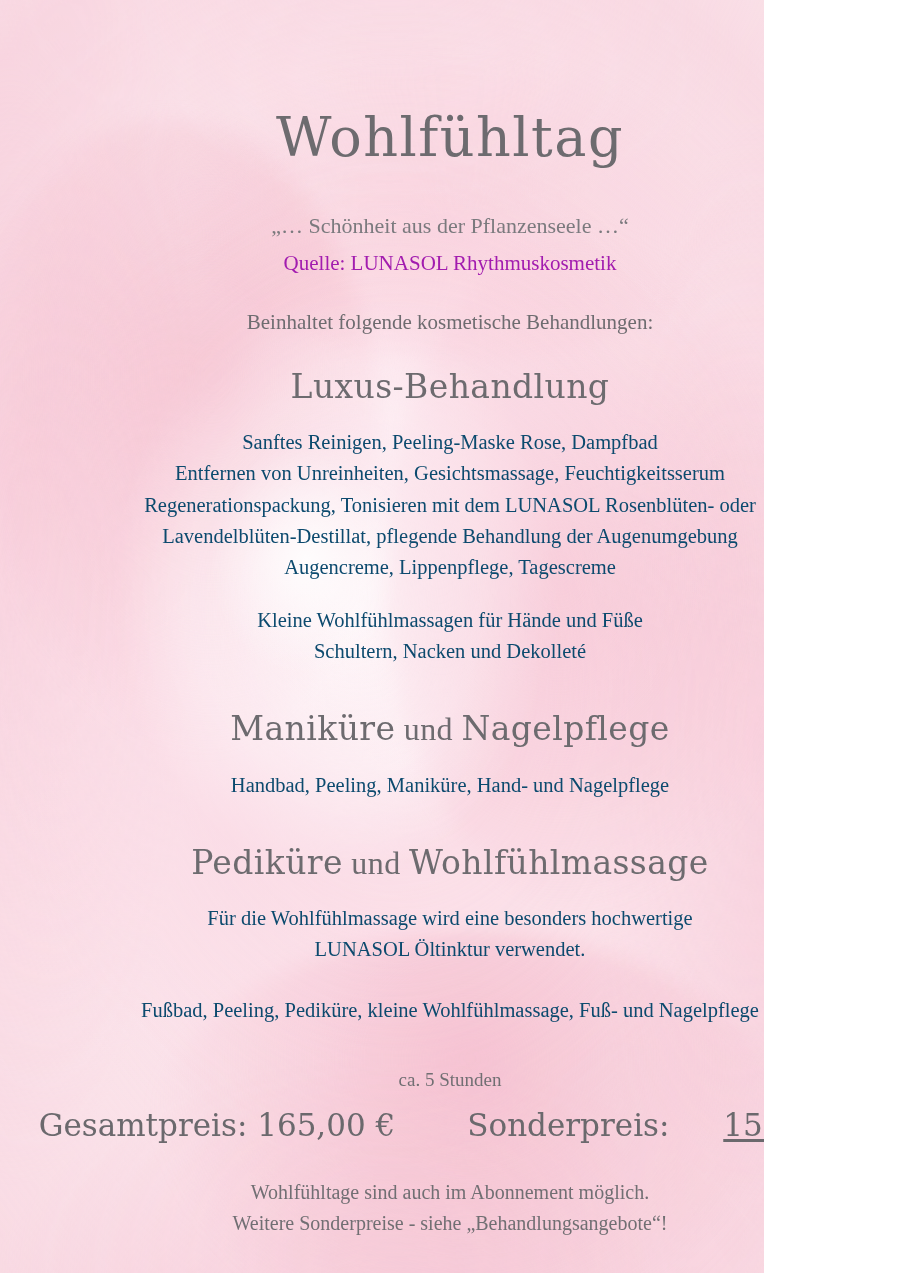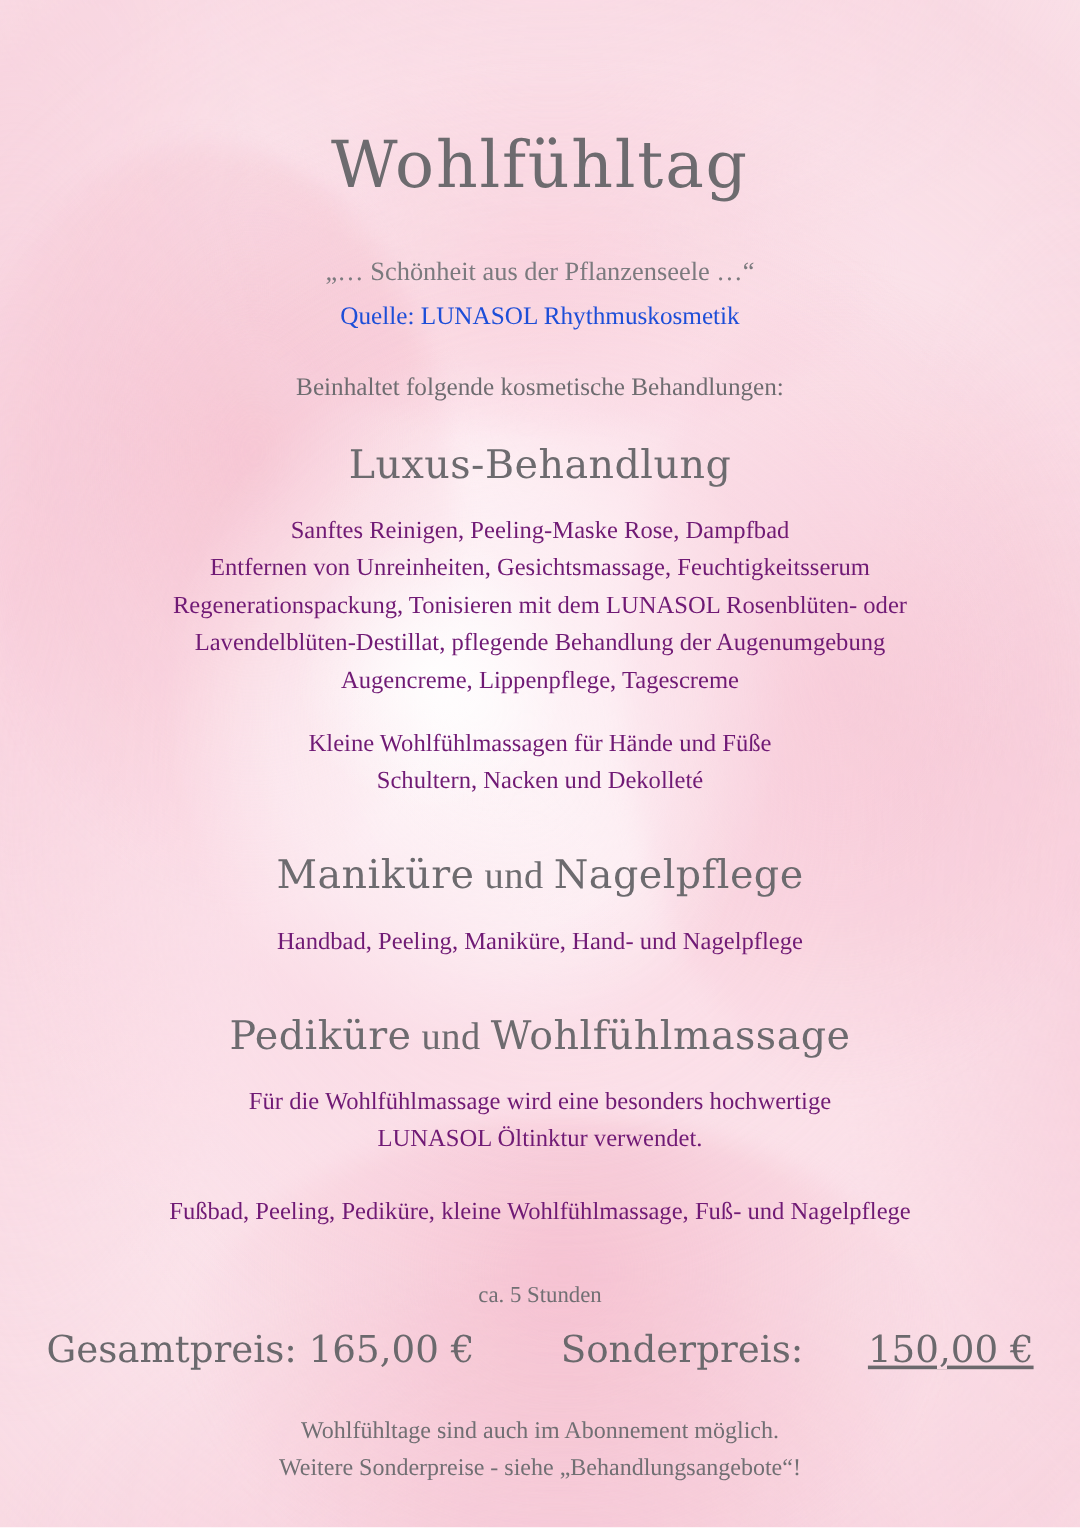--- a/index.html
+++ b/index.html
@@ -9,21 +9,21 @@
   body {
     width: 900px;
     height: 1273px;
     overflow: hidden;
     font-family: "Liberation Serif", serif;
     background: #ffffff;
   }
 
   .page {
     position: relative;
-    width: 900px;
+    width: 764px;
     height: 1273px;
     overflow: hidden;
     background: #fdf4f6;
   }
 
   
   .rose-bg {
     position: absolute;
     inset: 0;
     overflow: hidden;
@@ -88,21 +88,21 @@
 
   .quote {
     font-size: 22px;
     line-height: 1.38;
     color: #7b7a7e;
     margin: 0 0 8px 0;
   }
   .source {
     font-size: 21px;
     line-height: 1.38;
-    color: #1d4ed8;
+    color: #a21caf;
     margin: 0 0 32px 0;
   }
 
   .intro {
     font-size: 21px;
     color: #6e6c70;
     margin: 0 0 34px 0;
     text-align: center;
   }
 
@@ -116,21 +116,21 @@
     line-height: 1.1;
   }
   .section-heading.mixed .light {
     font-family: "Liberation Serif", serif;
     font-size: 32px;
   }
 
   .body-block {
     font-size: 20.5px;
     line-height: 1.52;
-    color: #701a75;
+    color: #0c4a6e;
     margin: 0 0 22px 0;
     text-align: center;
   }
   .body-block.tight {
     margin-bottom: 30px;
   }
 
   .spacer-sm { height: 14px; }
 
   .duration {

